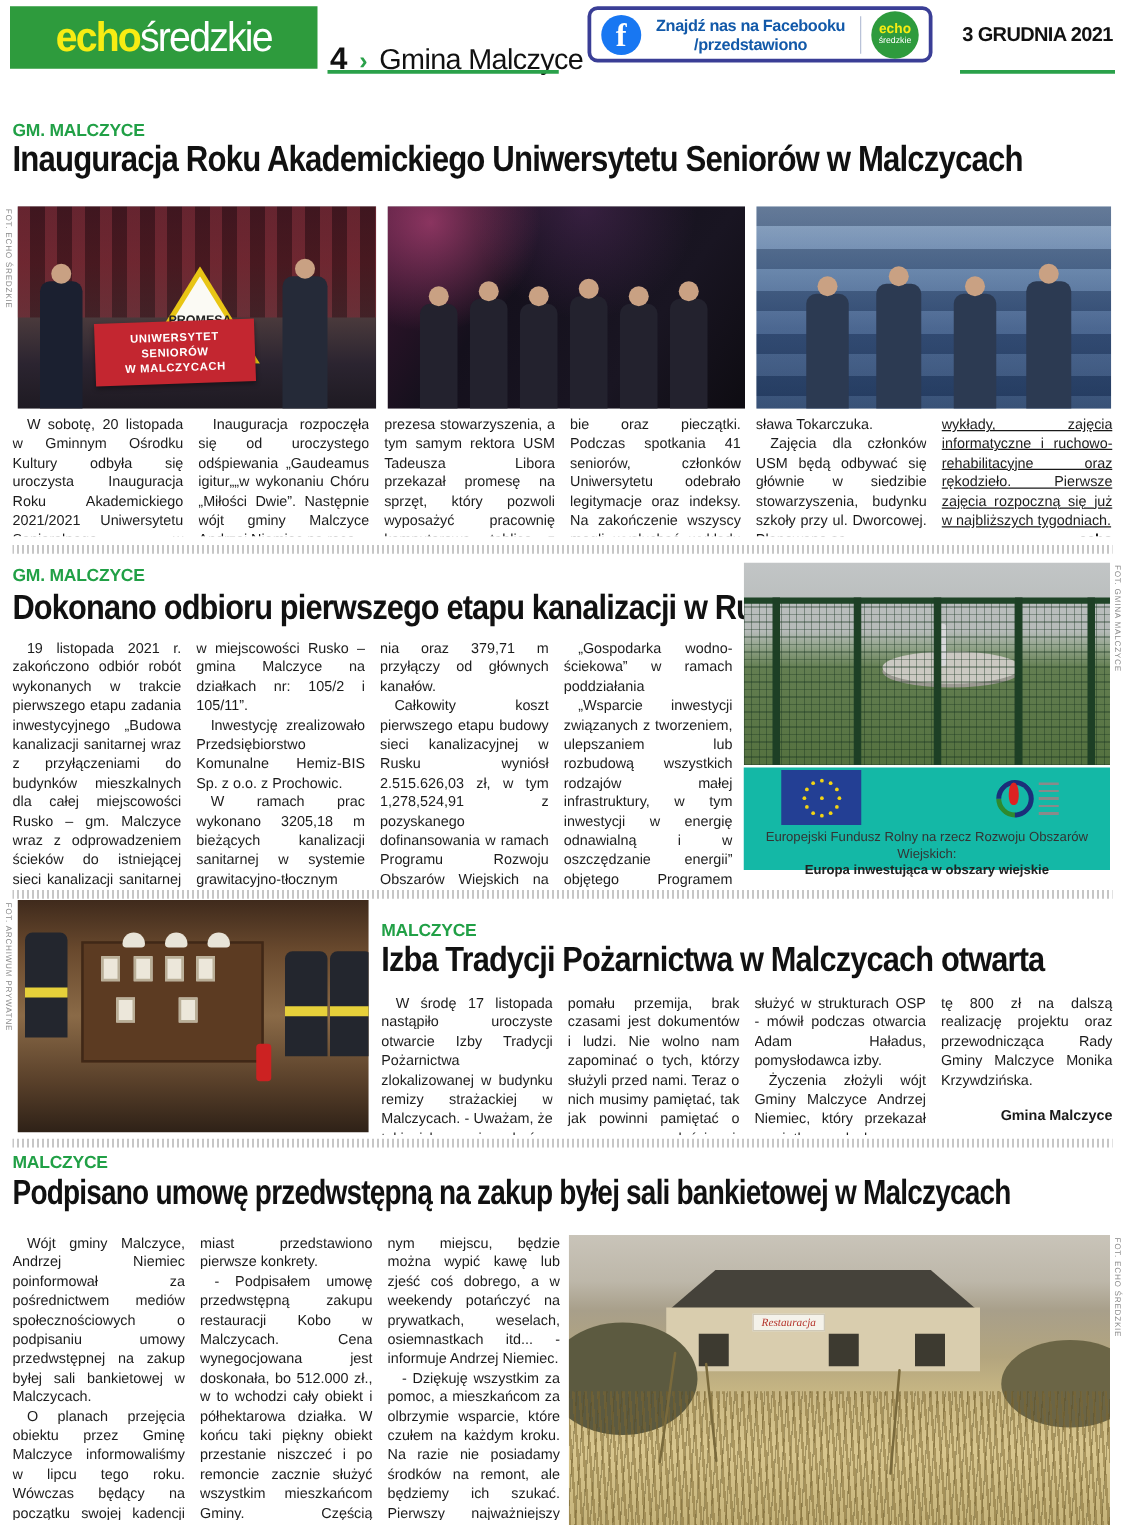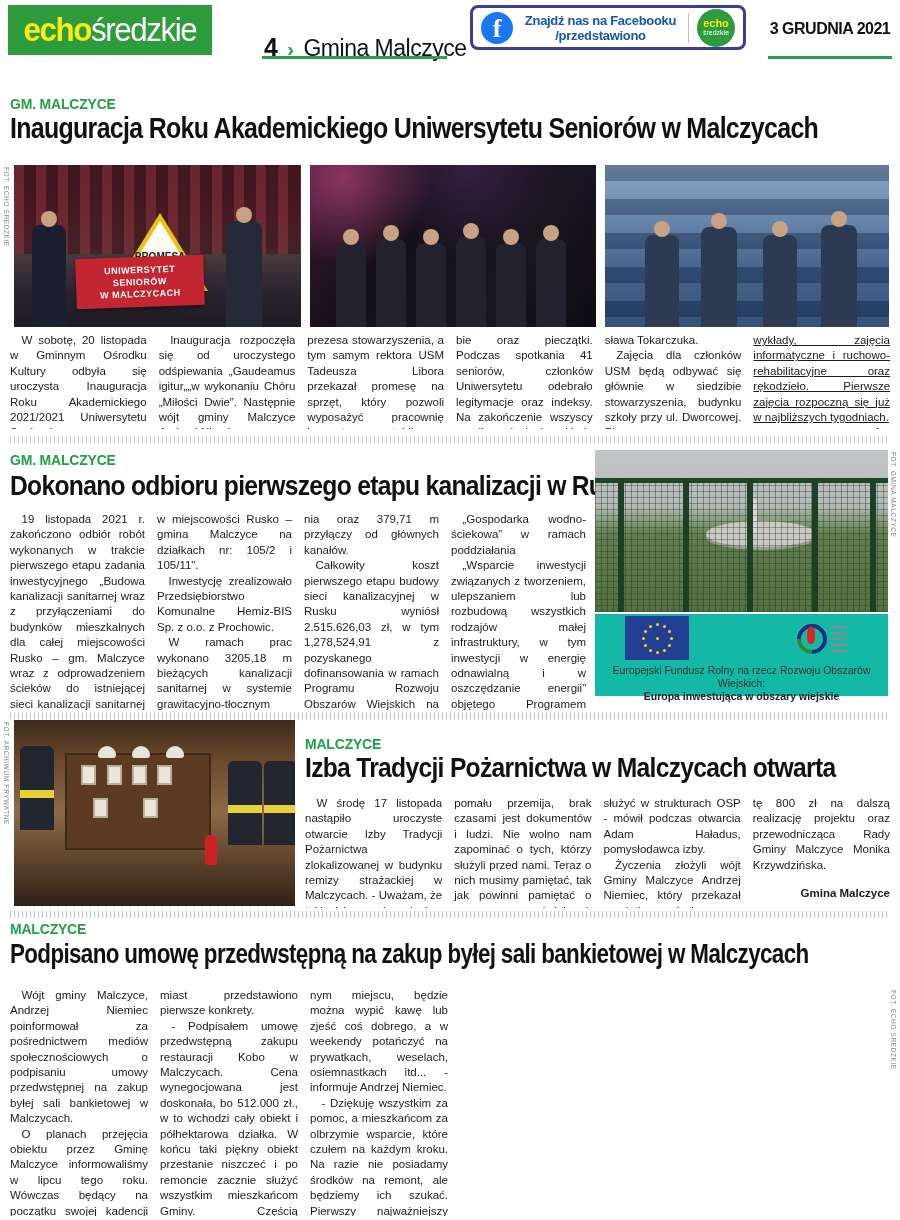--- a/index.html
+++ b/index.html
@@ -1,20 +1,20 @@
 <!DOCTYPE html>
 <html><head>
 <meta charset="utf-8">
 <style>
   * { margin:0; padding:0; box-sizing:border-box; }
   html,body { width:900px; height:1220px; background:#fff; font-family:"Liberation Sans", sans-serif; }
   #page { position:relative; width:900px; height:1220px; overflow:hidden; background:#fff; color:#1a1a1a; }
 
   
-  .logo-box { position:absolute; left:8px; top:5px; width:204px; height:50px; background:#2e9b3d;
+  .logo-box { position:absolute; left:8px; top:5px; width:246px; height:50px; background:#2e9b3d;
               display:flex; align-items:center; justify-content:center; }
   .logo-text { font-size:33px; font-weight:bold; letter-spacing:-1.5px; transform:scaleX(.95); white-space:nowrap; }
   .logo-text .y { color:#f7ec13; }
   .logo-text .w { color:#ffffff; font-weight:normal; }
   .page-info { position:absolute; left:264px; top:16px; white-space:nowrap;margin-top:17px; }
   .page-info .num { font-size:25px; font-weight:bold; color:#111; }
   .page-info .sep { font-size:20px; font-weight:bold; color:#2aa14a; margin:0 5px; }
   .page-info .sec { font-size:23px; color:#111; letter-spacing:-0.5px; }
   .green-rule { position:absolute; height:3px; background:#2aa14a; }
   .fb-badge { position:absolute; left:470px; top:5px; width:276px; height:45px; border:3px solid #3a3e96;
@@ -319,15 +319,31 @@
  O planach przejęcia obiektu przez Gminę Malczyce informowaliśmy w lipcu tego roku. Wówczas będący na początku swojej kadencji wójt, sondował ten pomysł wśród mieszkańców. Pomimo kilku słów krytyki idea ta została przyjęta bardzo pozytywnie. Dziś nato-</div>
     <div class="coltext" style="flex:1;">miast przedstawiono pierwsze konkrety.
  - Podpisałem umowę przedwstępną zakupu restauracji Kobo w Malczycach. Cena wynegocjowana jest doskonała, bo 512.000 zł., w to wchodzi cały obiekt i półhektarowa działka. W końcu taki piękny obiekt przestanie niszczeć i po remoncie zacznie służyć wszystkim mieszkańcom Gminy. Częścią bankietową zarządzać będzie sołectwo, a część restauracyjną oddamy w dzierżawę. Dzięki temu w atrakcyj-</div>
     <div style="flex:1; overflow:hidden;">
       <div class="coltext">nym miejscu, będzie można wypić kawę lub zjeść coś dobrego, a w weekendy potańczyć na prywatkach, weselach, osiemnastkach itd... - informuje Andrzej Niemiec.
  - Dziękuję wszystkim za pomoc, a mieszkańcom za olbrzymie wsparcie, które czułem na każdym kroku. Na razie nie posiadamy środków na remont, ale będziemy ich szukać. Pierwszy najważniejszy krok, mamy już za sobą - dodaje włodarz.</div>
 
     </div>
   </div>
 
+  <div class="photo" style="left:455px; top:988px; width:433px; height:232px;">
+    <div class="ph p4">
+      <div class="roof"></div>
+      <div class="wall"></div>
+      <div class="win" style="left:24%;"></div>
+      <div class="win" style="left:48%;"></div>
+      <div class="win" style="left:64%;"></div>
+      <div class="sign">Restauracja</div>
+      <div class="bush" style="left:-4%; top:30%; width:120px; height:90px; background:#5c5a40;"></div>
+      <div class="bush" style="left:80%; top:36%; width:110px; height:70px;"></div>
+      <div class="grass"></div>
+      <div class="twig" style="left:18%; top:40%; height:90px; transform:rotate(8deg);"></div>
+      <div class="twig" style="left:26%; top:44%; height:80px; transform:rotate(-6deg);"></div>
+      <div class="twig" style="left:60%; top:46%; height:85px; transform:rotate(5deg);"></div>
+    </div>
+  </div>
   <div class="vcredit" style="left:890px; top:990px;">FOT. ECHO ŚREDZKIE</div>
 
 </div>
 
 </body></html>

